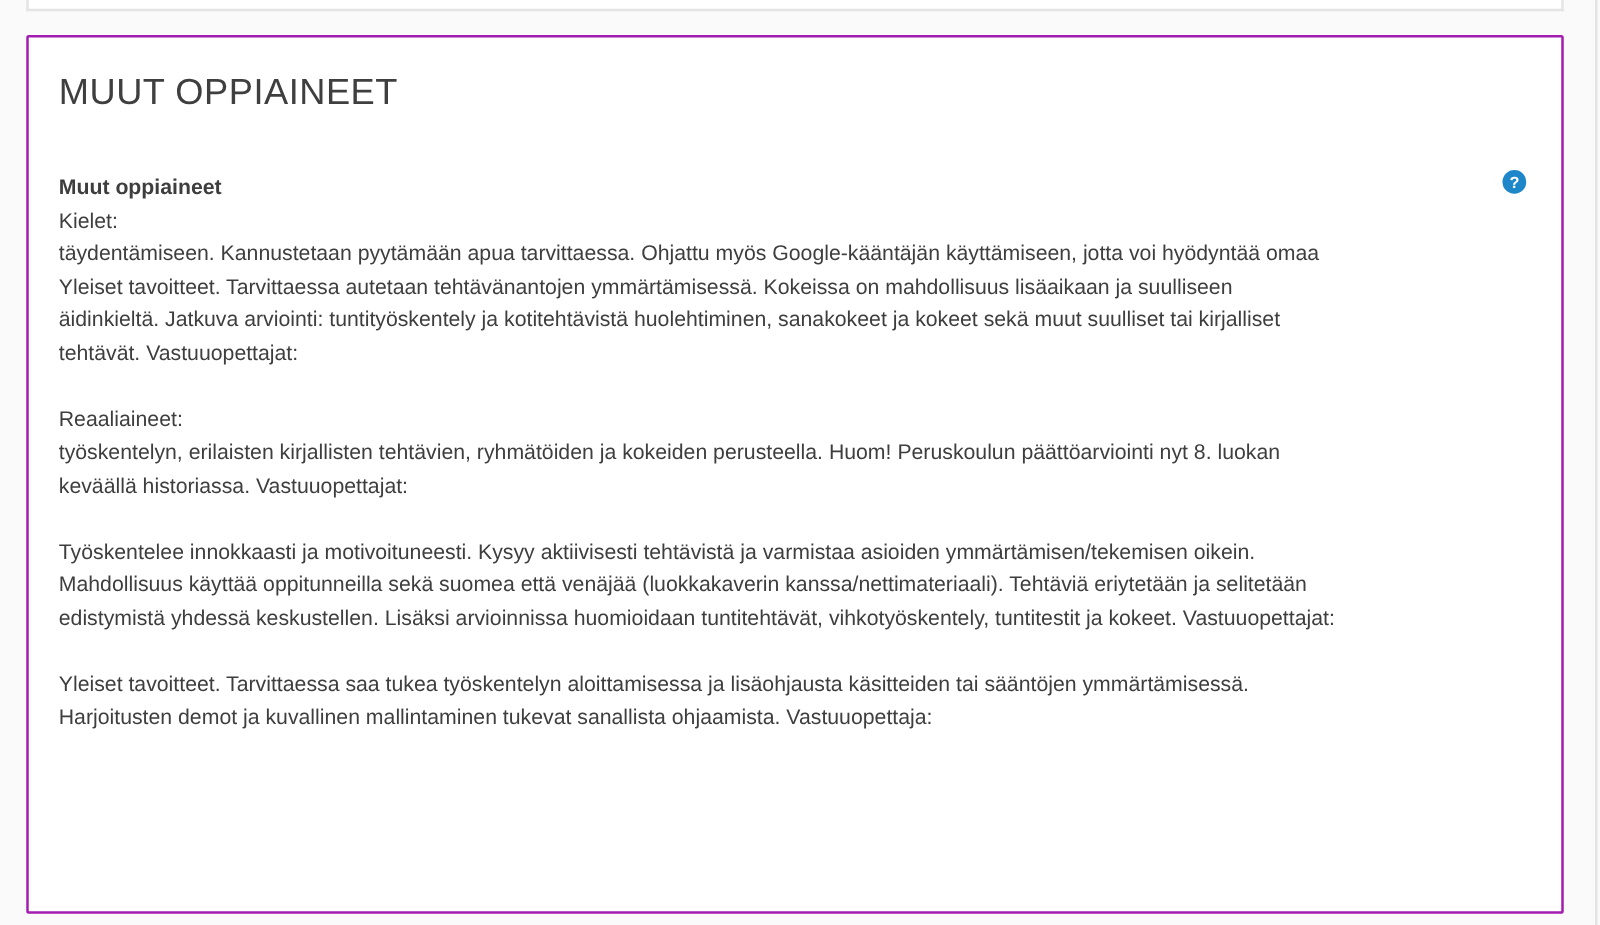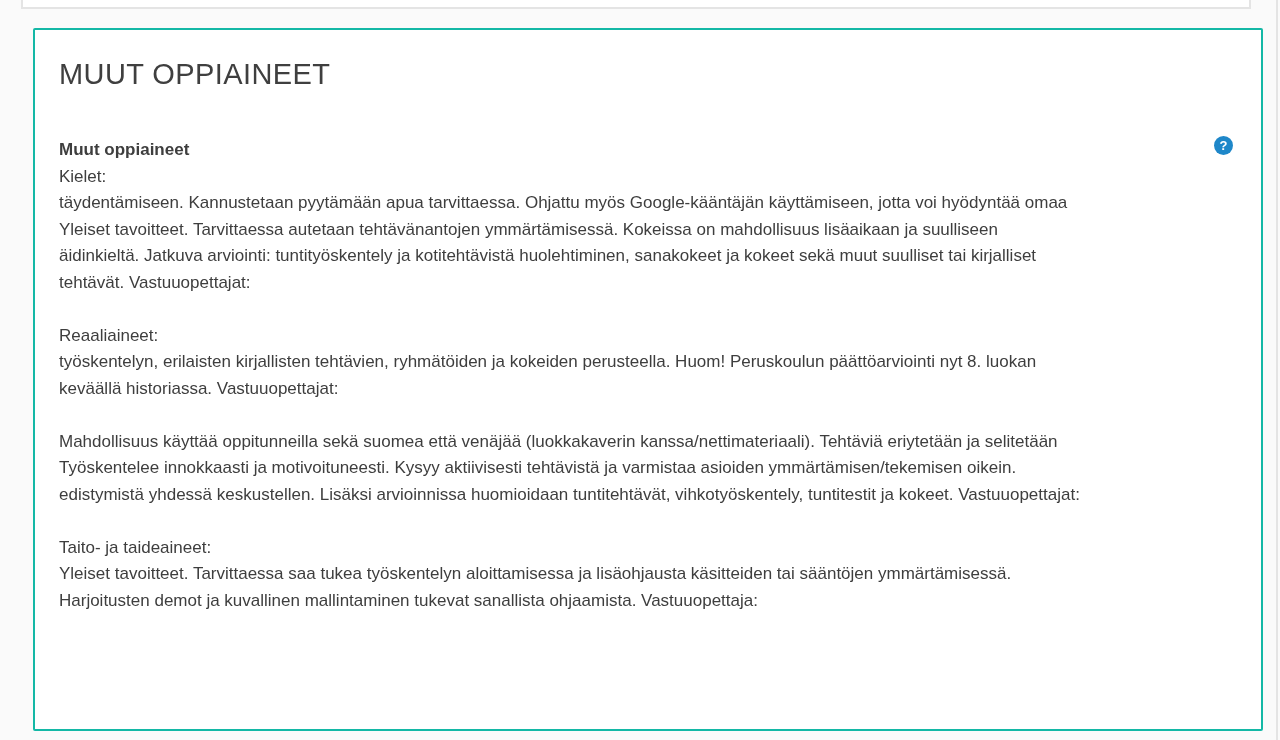--- a/index.html
+++ b/index.html
@@ -12,22 +12,22 @@
     position:absolute;left:21px;top:-8px;width:1230px;height:17px;
     background:#ffffff;border:2px solid #e4e4e4;border-top:none;
     box-sizing:border-box;
   }
   .pane-divider{
     position:absolute;left:1276px;top:0;width:2px;height:740px;
     background:#e4e4e4;
   }
   .card{
     position:absolute;left:21px;top:28px;width:1230px;height:703px;
-    background:#ffffff;border:2px solid #14b8a6;border-radius:2px;
-    box-sizing:border-box;padding:26px 28px 0 24px;margin-left:12px;
+    background:#ffffff;border:2px solid #a21caf;border-radius:2px;
+    box-sizing:border-box;padding:26px 28px 0 24px;
   }
   .page-title{
     margin:0 0 45px 0;
     font-size:29px;line-height:36px;font-weight:300;
     color:#3f3f3f;letter-spacing:0.4px;
   }
   .body-text{position:relative;}
   .line{
     height:26.5px;line-height:26.5px;white-space:nowrap;
     font-size:17px;color:#3e3e3e;
@@ -62,21 +62,20 @@
   <div class="line">Kielet:</div>
       <div class="line">täydentämiseen. Kannustetaan pyytämään apua tarvittaessa. Ohjattu myös Google-kääntäjän käyttämiseen, jotta voi hyödyntää omaa</div>
       <div class="line">Yleiset tavoitteet. Tarvittaessa autetaan tehtävänantojen ymmärtämisessä. Kokeissa on mahdollisuus lisäaikaan ja suulliseen</div>
       <div class="line">äidinkieltä. Jatkuva arviointi: tuntityöskentely ja kotitehtävistä huolehtiminen, sanakokeet ja kokeet sekä muut suulliset tai kirjalliset</div>
       <div class="line">tehtävät. Vastuuopettajat:</div>
       <div class="line">&nbsp;</div>
       <div class="line">Reaaliaineet:</div>
       <div class="line">työskentelyn, erilaisten kirjallisten tehtävien, ryhmätöiden ja kokeiden perusteella. Huom! Peruskoulun päättöarviointi nyt 8. luokan</div>
       <div class="line">keväällä historiassa. Vastuuopettajat:</div>
       <div class="line">&nbsp;</div>
+      <div class="line">Työskentelee innokkaasti ja motivoituneesti. Kysyy aktiivisesti tehtävistä ja varmistaa asioiden ymmärtämisen/tekemisen oikein.</div>
       <div class="line">Mahdollisuus käyttää oppitunneilla sekä suomea että venäjää (luokkakaverin kanssa/nettimateriaali). Tehtäviä eriytetään ja selitetään</div>
-      <div class="line">Työskentelee innokkaasti ja motivoituneesti. Kysyy aktiivisesti tehtävistä ja varmistaa asioiden ymmärtämisen/tekemisen oikein.</div>
       <div class="line">edistymistä yhdessä keskustellen. Lisäksi arvioinnissa huomioidaan tuntitehtävät, vihkotyöskentely, tuntitestit ja kokeet. Vastuuopettajat:</div>
       <div class="line">&nbsp;</div>
-      <div class="line">Taito- ja taideaineet:</div>
       <div class="line">Yleiset tavoitteet. Tarvittaessa saa tukea työskentelyn aloittamisessa ja lisäohjausta käsitteiden tai sääntöjen ymmärtämisessä.</div>
       <div class="line">Harjoitusten demot ja kuvallinen mallintaminen tukevat sanallista ohjaamista. Vastuuopettaja:</div>
     </div>
 </div>
 
 </body></html>

